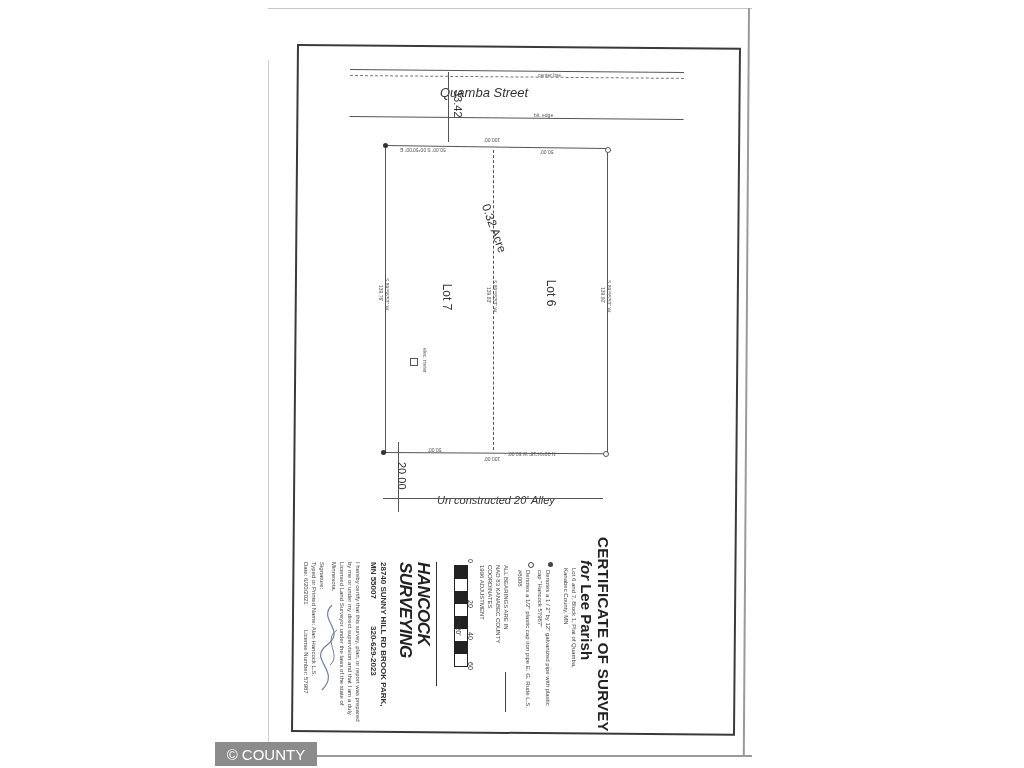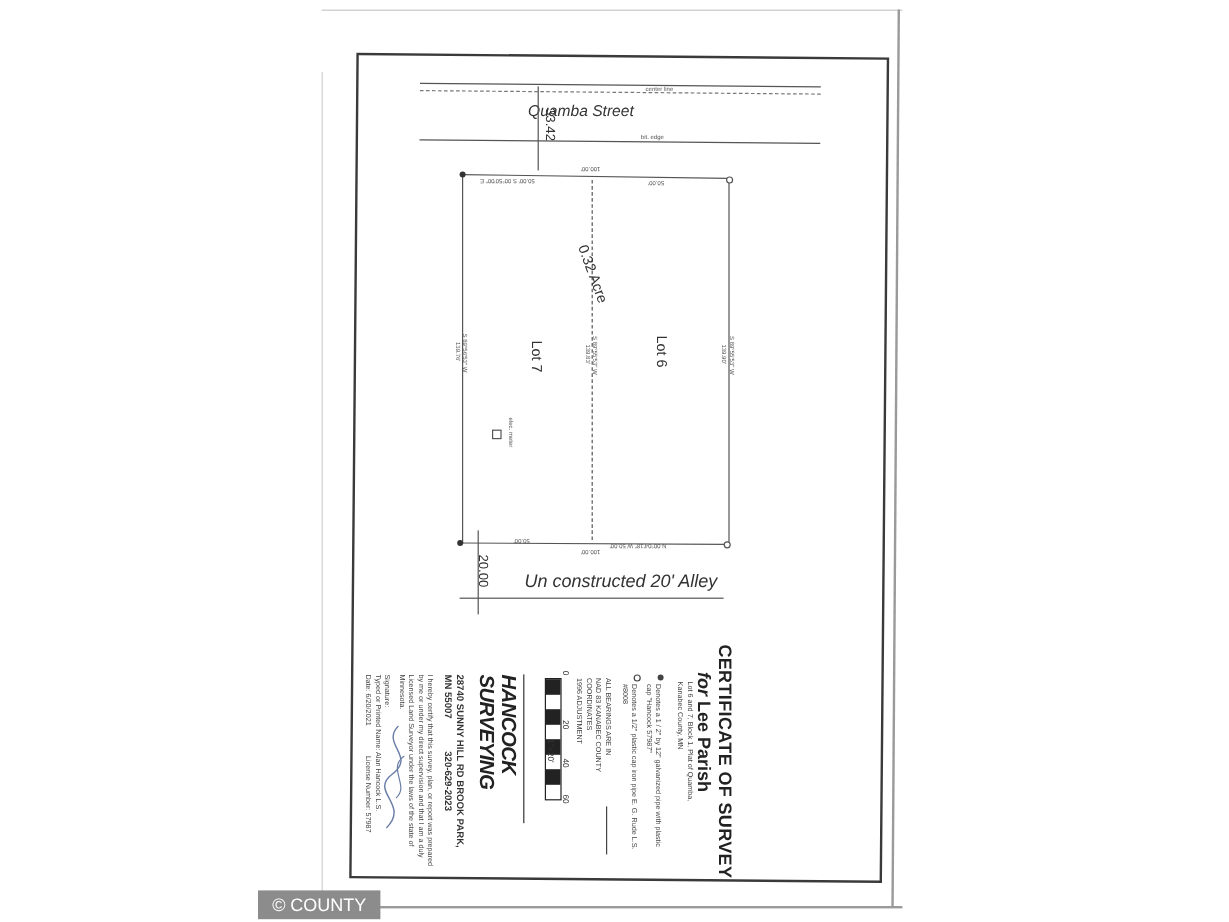--- a/index.html
+++ b/index.html
@@ -38,21 +38,21 @@
   .lot-top { left:385px; top:145px; width:222px; height:1px; background:#555; transform:rotate(0.8deg); transform-origin:left; }
   .lot-bottom { left:383px; top:452px; width:222px; height:1px; background:#555; transform:rotate(0.3deg); transform-origin:left; }
   .lot-left { left:385px; top:145px; width:1px; height:308px; background:#555; }
   .lot-right { left:607px; top:149px; width:1px; height:305px; background:#555; }
   .lot-mid { left:493px; top:150px; width:1px; height:300px; border-left:1px dashed #555; }
   .corner { width:5px; height:5px; border-radius:50%; }
   .corner.filled { background:#333; }
   .corner.open { border:1px solid #555; background:#fff; width:4px; height:4px; }
   .lot-label { font-size:12px; color:#333; transform:rotate(90deg); transform-origin:center; }
   .acre { font-size:12px; color:#333; transform:rotate(70deg); transform-origin:left top; }
-  .alley-text { left:437px; top:476px; font-size:15px; font-style:italic; color:#333; }
+  .alley-text { left:437px; top:494px; font-size:11px; font-style:italic; color:#333; }
   .alley-line { left:383px; top:498px; width:220px; height:1px; background:#555; }
   .meter-box { left:410px; top:358px; width:6px; height:6px; border:1px solid #555; }
   
   .rot { transform:rotate(90deg); transform-origin:left top; white-space:nowrap; }
   .cert-title { font-size:15px; font-weight:bold; color:#222; letter-spacing:0.3px; }
   .cert-for { font-size:15px; font-weight:bold; color:#222; }
   .cert-for i { font-style:italic; font-weight:bold; }
   .small { font-size:6px; color:#444; line-height:8px; }
   .logo { font-size:17px; font-weight:900; color:#222; line-height:17px; font-style:italic; letter-spacing:-0.5px; }
   .addr { font-size:8px; font-weight:bold; color:#333; line-height:10px; }

